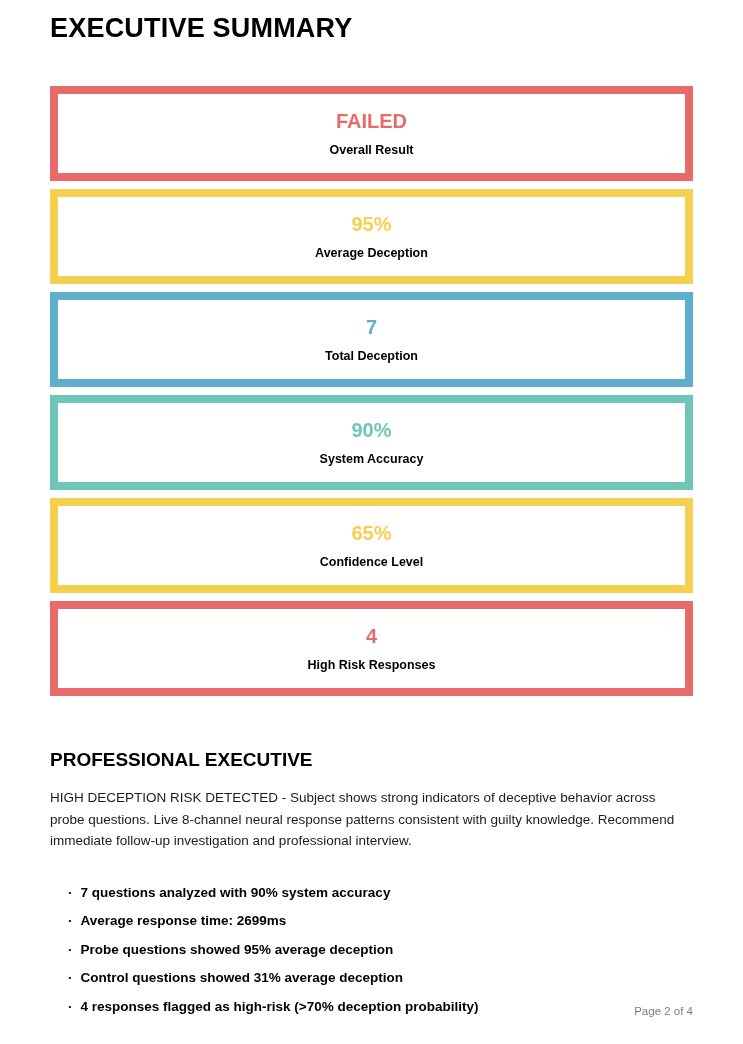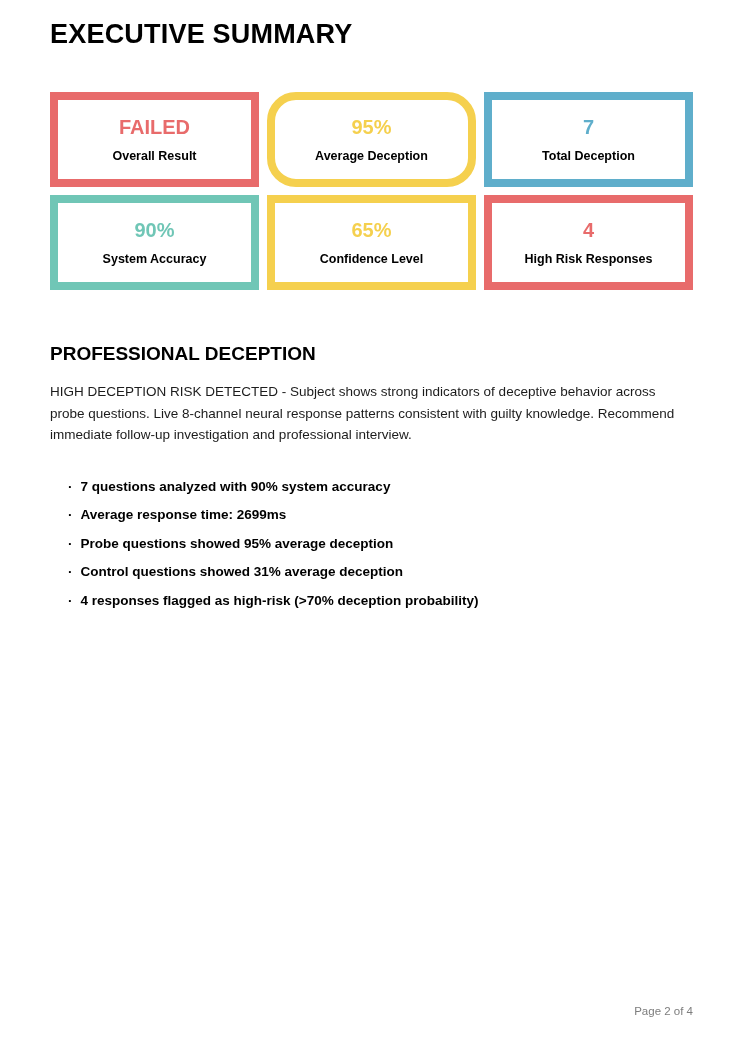--- a/index.html
+++ b/index.html
@@ -13,31 +13,31 @@
     position: relative;
     font-family: "Liberation Sans", "DejaVu Sans", sans-serif;
     color: #000000;
     overflow: hidden;
   }
   .content {
     padding: 0 50px;
   }
   .doc-title {
     margin: 0;
-    padding-top: 18px;
+    padding-top: 12px;
     font-size: 27px;
     line-height: 33px;
     font-weight: 700;
     letter-spacing: 0.2px;
     color: #000000;
   }
   .cards {
     margin-top: 41px;
     display: grid;
-    grid-template-columns: repeat(3, 1fr);
+    grid-template-columns: repeat(1, 1fr);
     column-gap: 14px;
     row-gap: 11px;
     gap: 8px;
   }
   .card {
     box-sizing: border-box;
     height: 95px;
     background: #ffffff;
     border: 8px solid #cccccc;
     display: flex;
@@ -109,21 +109,21 @@
 
 <div class="content">
 
   <h1 class="doc-title">EXECUTIVE SUMMARY</h1>
 
   <div class="cards">
     <div class="card" style="border-color: rgb(232, 107, 107);">
       <div class="card-value" style="color: rgb(232, 107, 107);">FAILED</div>
       <div class="card-label">Overall Result</div>
     </div>
-    <div class="card" style="border-color: rgb(245, 208, 78); border-radius: 29px;">
+    <div class="card" style="border-color: rgb(245, 208, 78);">
       <div class="card-value" style="color: rgb(245, 208, 78);">95%</div>
       <div class="card-label">Average Deception</div>
     </div>
     <div class="card" style="border-color: rgb(95, 174, 203);">
       <div class="card-value" style="color: rgb(95, 174, 203);">7</div>
       <div class="card-label">Total Deception</div>
     </div>
     <div class="card" style="border-color: rgb(112, 198, 182);">
       <div class="card-value" style="color: rgb(112, 198, 182);">90%</div>
       <div class="card-label">System Accuracy</div>
@@ -132,21 +132,21 @@
       <div class="card-value" style="color: rgb(245, 208, 78);">65%</div>
       <div class="card-label">Confidence Level</div>
     </div>
     <div class="card" style="border-color: rgb(232, 107, 107);">
       <div class="card-value" style="color: rgb(232, 107, 107);">4</div>
       <div class="card-label">High Risk Responses</div>
     </div>
   </div>
 
   <div class="assessment-section">
-    <h2 class="section-heading">PROFESSIONAL DECEPTION</h2>
+    <h2 class="section-heading">PROFESSIONAL EXECUTIVE</h2>
     <p class="assessment-body">HIGH DECEPTION RISK DETECTED - Subject shows strong indicators of deceptive behavior across probe questions. Live 8-channel neural response patterns consistent with guilty knowledge. Recommend immediate follow-up investigation and professional interview.</p>
   </div>
 
   <div class="findings-section">
     <ul class="findings-list">
       <li class="finding-item">7 questions analyzed with 90% system accuracy</li>
       <li class="finding-item">Average response time: 2699ms</li>
       <li class="finding-item">Probe questions showed 95% average deception</li>
       <li class="finding-item">Control questions showed 31% average deception</li>
       <li class="finding-item">4 responses flagged as high-risk (&gt;70% deception probability)</li>

